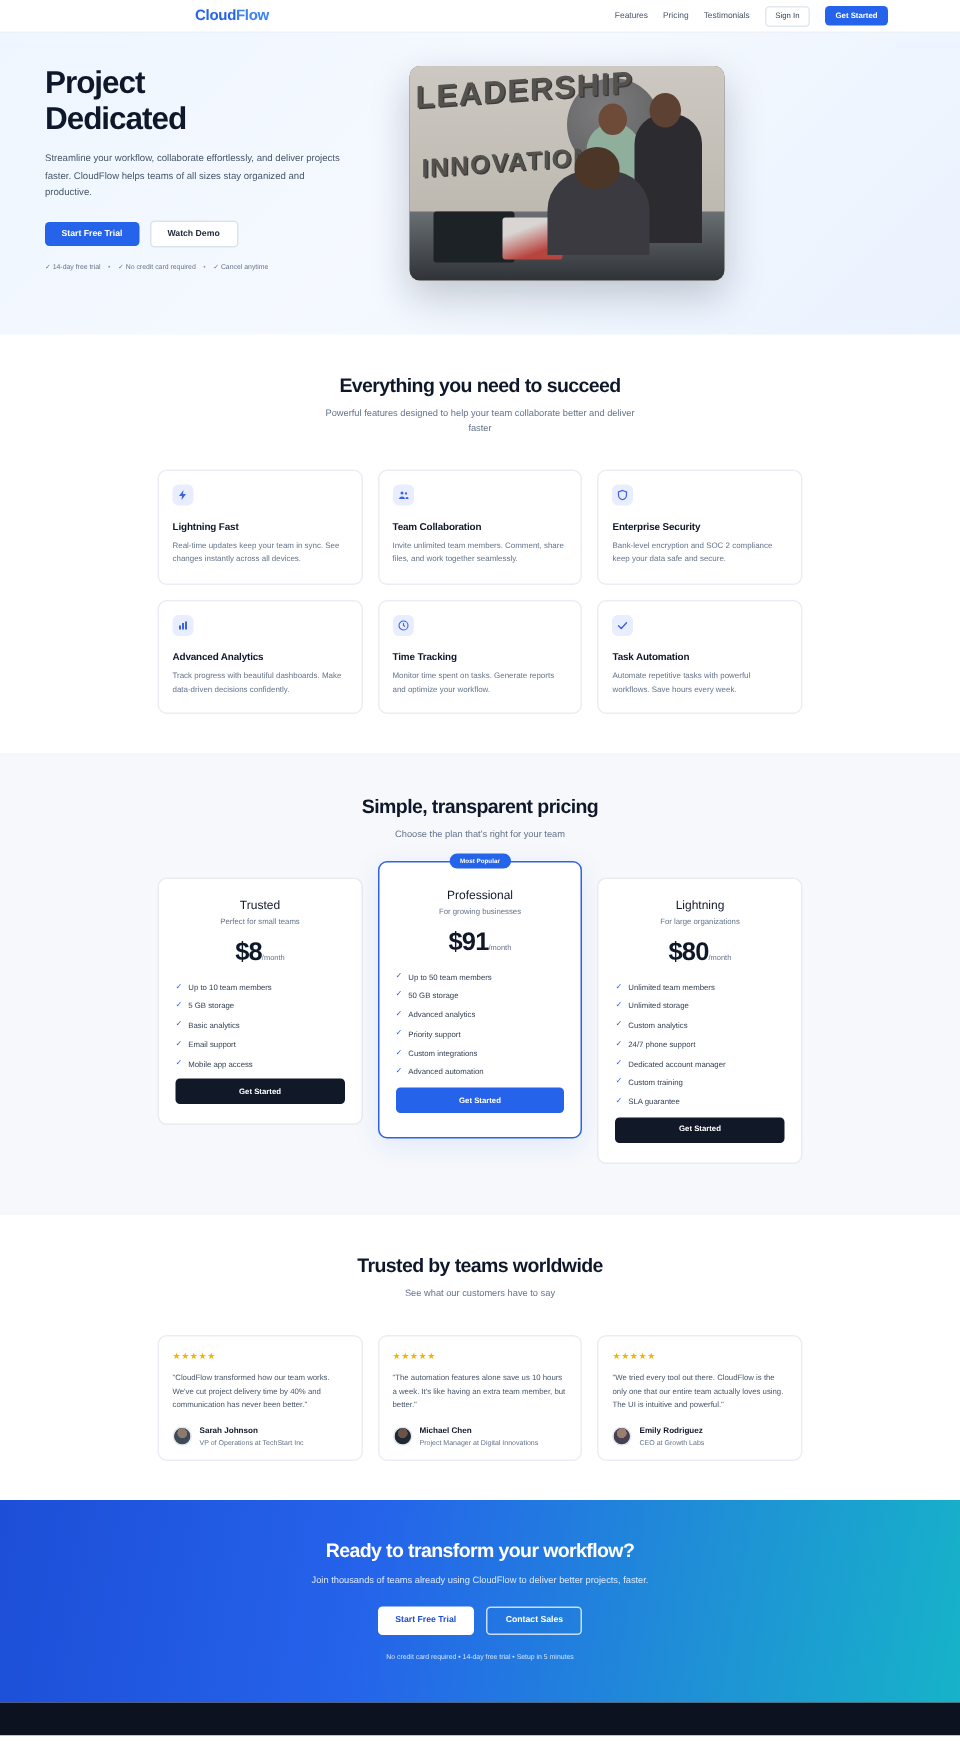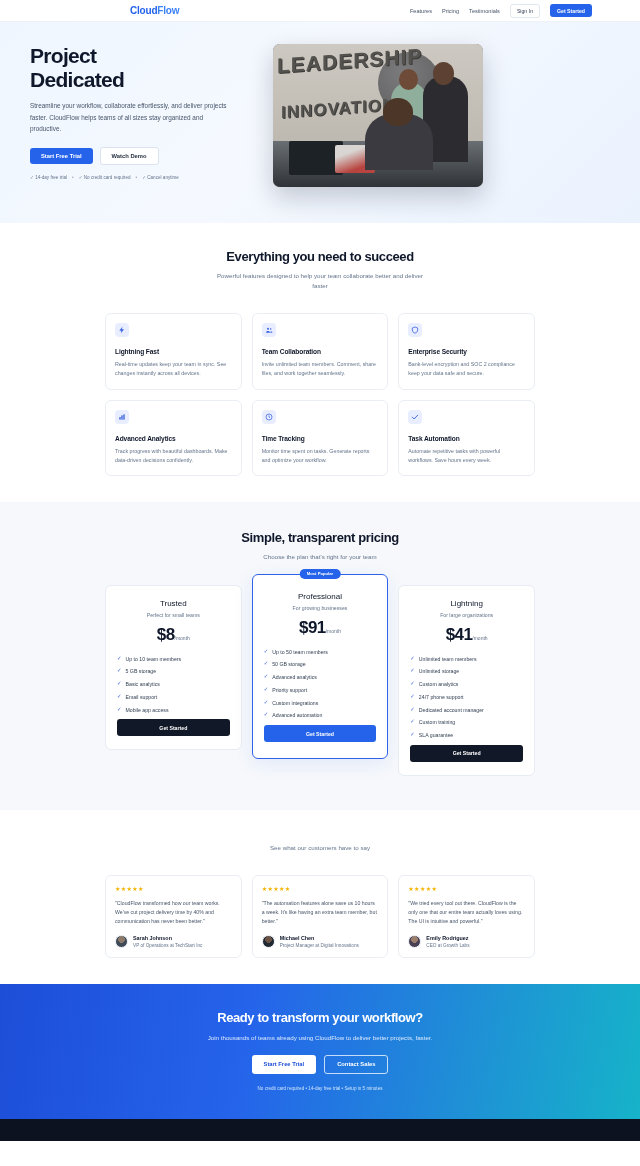--- a/index.html
+++ b/index.html
@@ -569,21 +569,21 @@
               <span>Advanced automation</span>
             </div>
         </div>
         <button class="plan-btn blue">Get Started</button>
       </div>
 
       <div class="plan">
         <div class="plan-name">Lightning</div>
         <div class="plan-tag">For large organizations</div>
         <div class="plan-price">
-          <span>$41</span><span class="per">/month</span>
+          <span>$80</span><span class="per">/month</span>
         </div>
         <div class="plan-features">
           <div class="plan-feat">
               <span class="chk">✓</span>
               <span>Unlimited team members</span>
             </div>
           <div class="plan-feat">
               <span class="chk">✓</span>
               <span>Unlimited storage</span>
             </div>
@@ -608,20 +608,21 @@
               <span>SLA guarantee</span>
             </div>
         </div>
         <button class="plan-btn">Get Started</button>
       </div>
 
     </div>
   </div>
 
   <div class="section">
+    <div class="sec-title">Trusted by teams worldwide</div>
     <div class="sec-sub">See what our customers have to say</div>
     <div class="testi-grid">
 
       <div class="testi-card">
         <div class="stars">★★★★★</div>
         <div class="quote">"CloudFlow transformed how our team works. We've cut project delivery time by 40% and communication has never been better."</div>
         <div class="author">
           <div class="avatar"></div>
           <div>
             <div class="a-name">Sarah Johnson</div>

